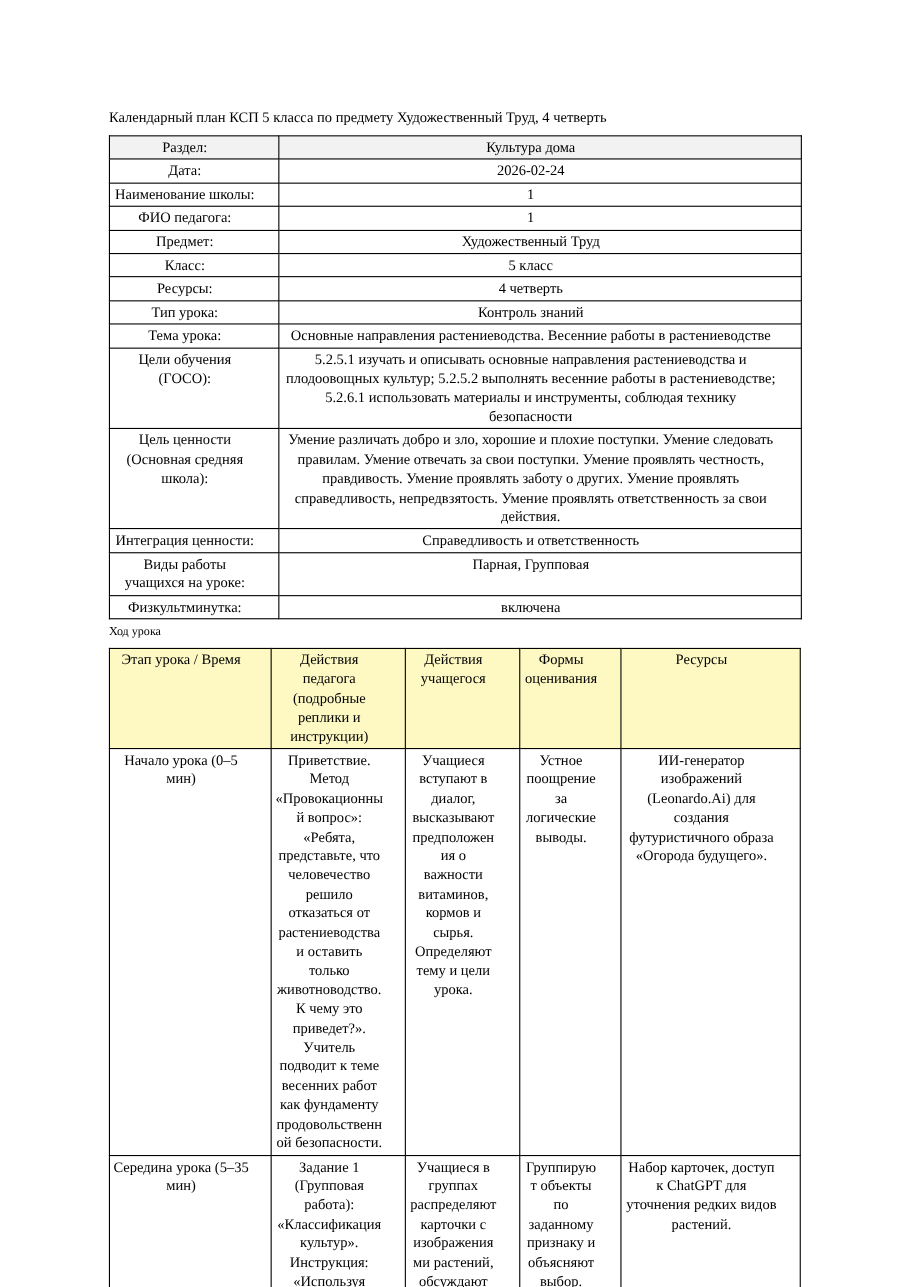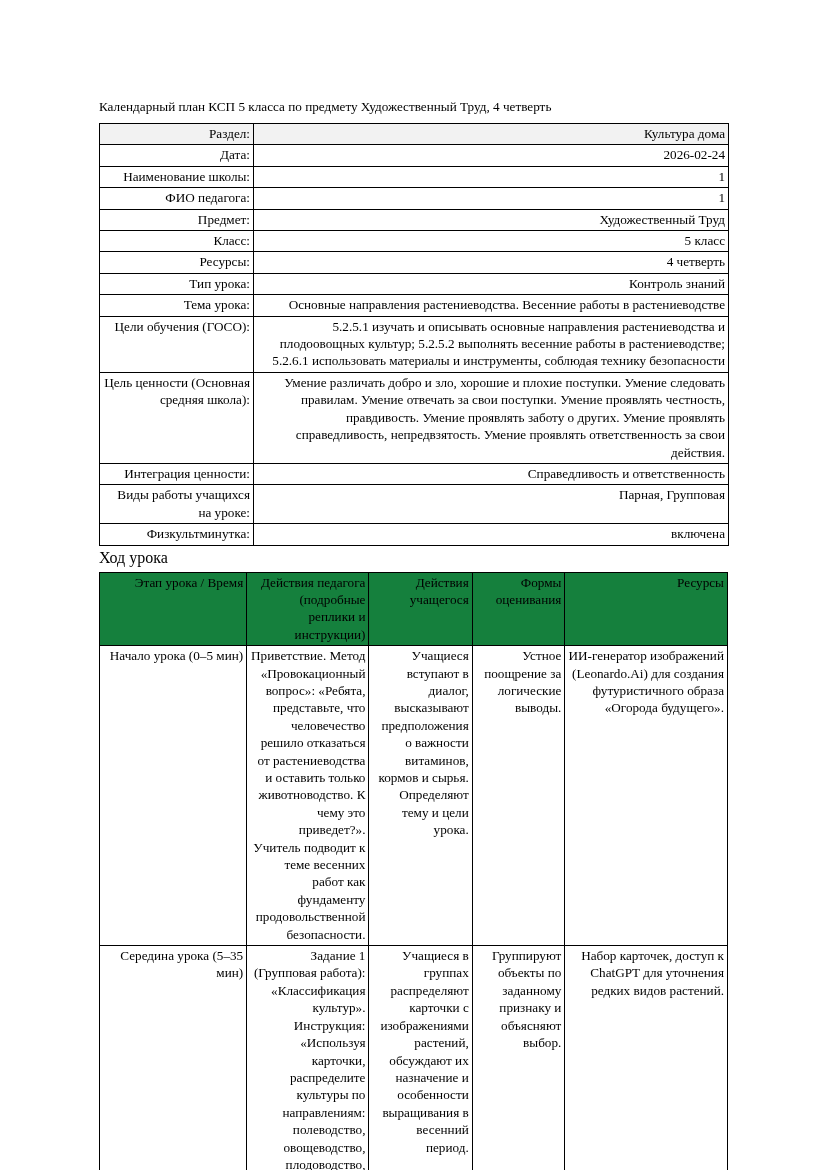--- a/index.html
+++ b/index.html
@@ -35,47 +35,47 @@
   }
   table.doc-table {
     border-collapse: collapse;
     width: 629px;
     table-layout: fixed;
     font-size: 13.2px;
   }
   table.doc-table td,
   table.doc-table th {
     border: 1px solid #000000;
-    padding: 1px 3px 2px 3px;
+    padding: 1px 20px 2px 3px;
     vertical-align: top;
-    text-align: right;
+    text-align: center;
     font-weight: normal;
     line-height: 17.4px;
     word-wrap: break-word;
     overflow-wrap: break-word;
     hyphens: none;
   }
   
   .info-table col.c-label { width: 154px; }
   .info-table col.c-value { width: 475px; }
   .info-table tr.shaded td { background: #f2f2f2; }
 
   .section-caption {
-    font-size: 16px;
+    font-size: 11px;
     line-height: 17px;
     margin: 3px 0 6px 0;
   }
 
   
   .flow-table col.c1 { width: 124px; }
   .flow-table col.c2 { width: 103px; }
   .flow-table col.c3 { width: 87px; }
   .flow-table col.c4 { width: 78px; }
   .flow-table col.c5 { width: 137px; }
-  .flow-table thead td { background: #15803d; }
+  .flow-table thead td { background: #fef9c3; }
   .flow-table td.body-cell { height: 1px; }
   .row-start td { height: 222px; }
   .row-middle td { height: 258px; }
 </style>
 </head>
 <body>
 
 <div class="page">
   <div class="content">
 

